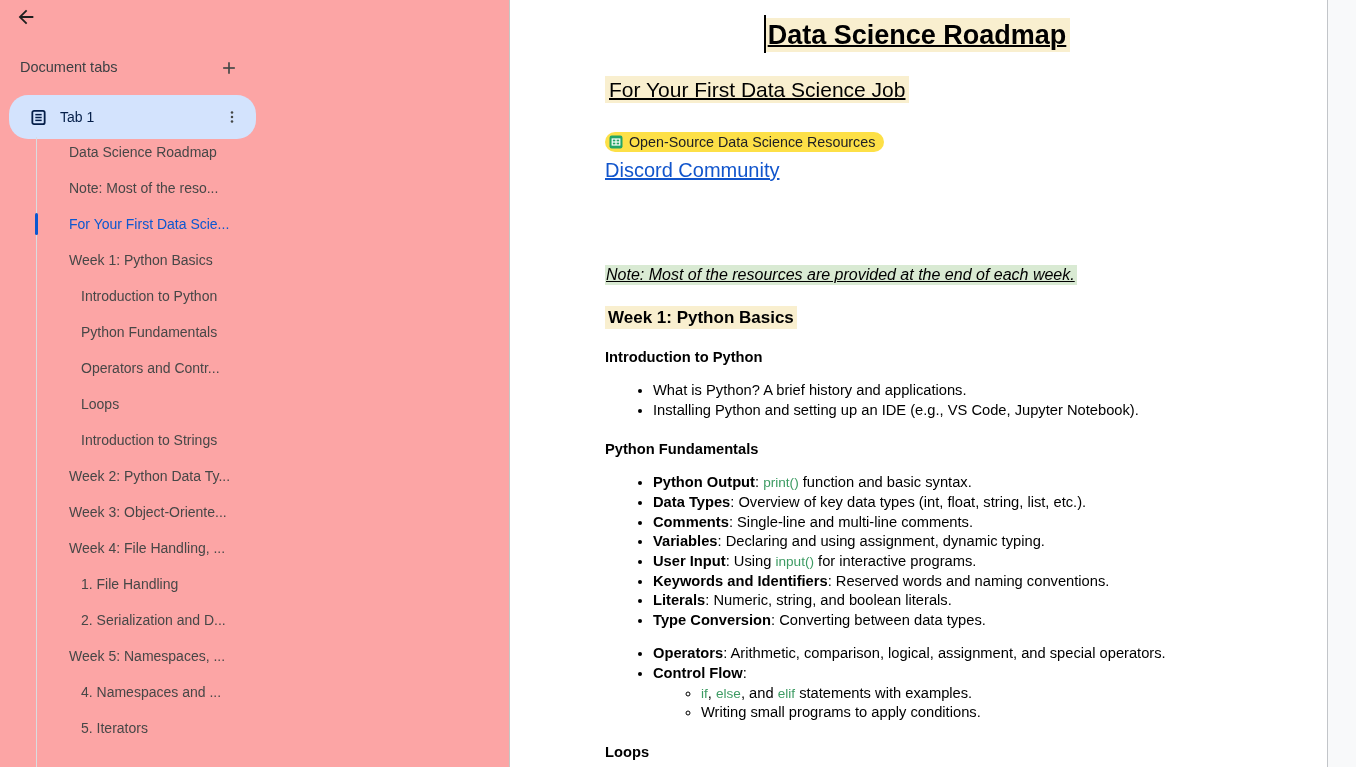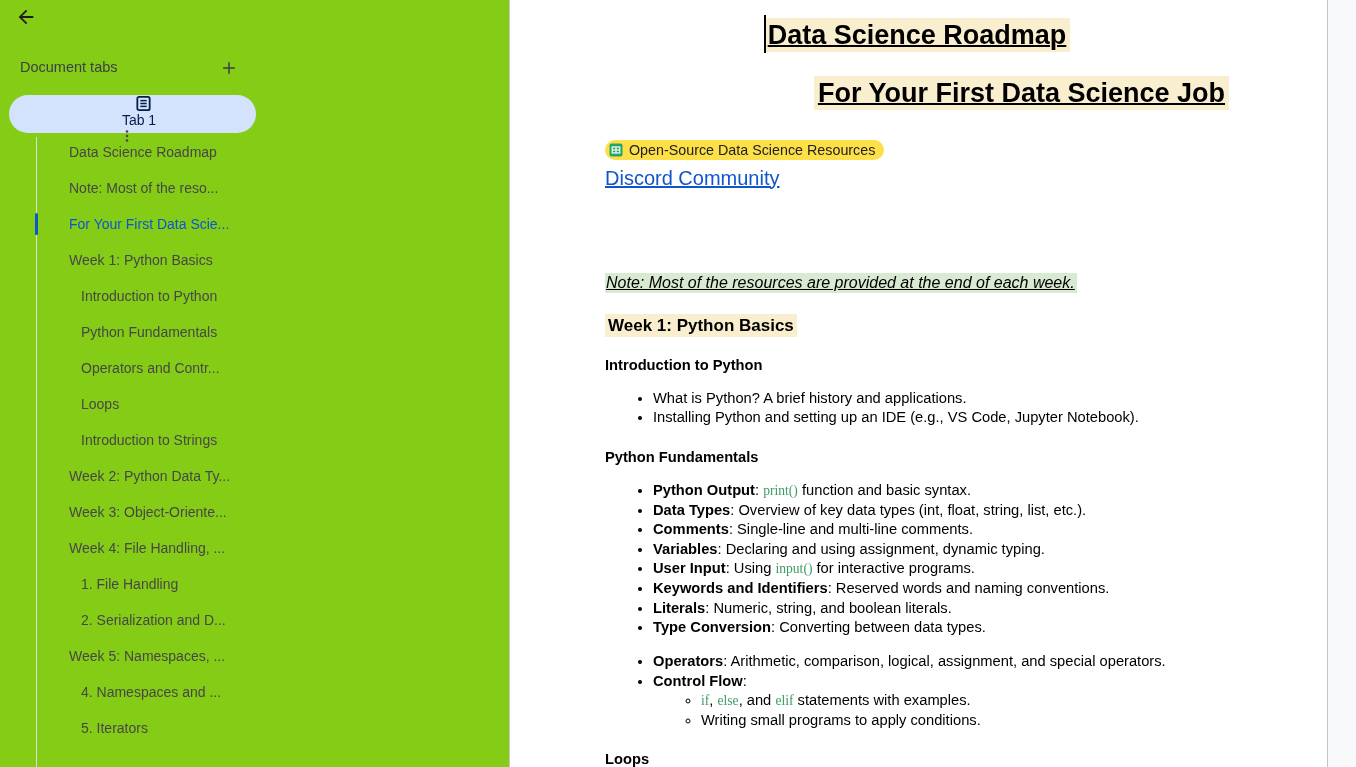--- a/index.html
+++ b/index.html
@@ -8,21 +8,21 @@
     width: 1356px; height: 767px; overflow: hidden;
     background: #ffffff;
     font-family: "Liberation Sans", sans-serif;
     color: #000;
     position: relative;
   }
 
   
   .sidebar {
     position: absolute; left: 0; top: 0; width: 510px; height: 767px;
-    background: #84cc16;
+    background: #fca5a5;
     border-right: 1px solid #c4c7c5;
     overflow: hidden;
   }
   .back-btn {
     position: absolute; left: 13px; top: 4px; width: 26px; height: 26px;
     display: flex; align-items: center; justify-content: center;
     border-radius: 50%; cursor: pointer;
   }
   .tabs-header {
     position: absolute; left: 0; top: 56px; width: 256px; height: 24px;
@@ -30,23 +30,23 @@
   .tabs-title {
     position: absolute; left: 20px; top: 3px;
     font-size: 14.5px; color: #3c4043;
   }
   .add-btn {
     position: absolute; left: 217px; top: 0px; width: 24px; height: 24px;
     display: flex; align-items: center; justify-content: center;
     border-radius: 50%; cursor: pointer;
   }
   .tab-pill {
-    position: absolute; left: 9px; top: 95px; width: 247px; height: 38px;
+    position: absolute; left: 9px; top: 95px; width: 247px; height: 44px;
     background: #d3e3fd; border-radius: 19px;
-    display: flex; align-items: center; cursor: pointer; flex-direction: column;
+    display: flex; align-items: center; cursor: pointer;
   }
   .tab-pill .doc-icon { margin-left: 21px; display: flex; }
   .tab-label {
     margin-left: 13px; font-size: 14px; font-weight: 500; color: #041e49;
     flex: 1;
   }
   .kebab-btn {
     width: 24px; height: 24px; margin-right: 12px;
     display: flex; align-items: center; justify-content: center;
     border-radius: 50%; cursor: pointer;
@@ -89,22 +89,22 @@
   .doc-title .hl, .title2 .hl {
     background: #f9efcf; padding: 2px 4px;
     text-decoration: underline; text-decoration-thickness: 2px;
     position: relative;
   }
   .caret {
     position: absolute; left: 0px; top: -3px; width: 2px; height: 38px;
     background: #000;
   }
   .title2 {
-    margin-top: 24px; text-align: right;
-    font-size: 27px; font-weight: bold; line-height: 1.25;
+    margin-top: 24px; text-align: left;
+    font-size: 21px; font-weight: normal; line-height: 1.25;
   }
 
   .chip-row { margin-top: 29px; }
   .chip {
     display: inline-flex; align-items: center;
     background: #fde047; border-radius: 10px;
     padding: 2px 9px 2px 4px; cursor: pointer;
   }
   .chip .sheets-icon { display: flex; margin-right: 6px; }
   .chip-label { font-size: 14.3px; color: #202124; }
@@ -130,21 +130,21 @@
     margin: 14px 0 0 0; padding-left: 48px; list-style: disc outside;
   }
   .sections li {
     font-size: 14.7px; line-height: 1.335; color: #000;
   }
   .sections ul.sub {
     margin: 0; padding-left: 48px; list-style: circle outside;
   }
   .seg-bold { font-weight: bold; }
   .seg-code {
-    font-family: Liberation Serif, serif;
+    font-family: Liberation Sans, sans-serif;
     color: #3d9b63; font-size: 13.6px;
   }
 </style>
 </head>
 <body>
 
 <div class="sidebar">
 
   <div class="back-btn">
     <span style="display:flex;">

